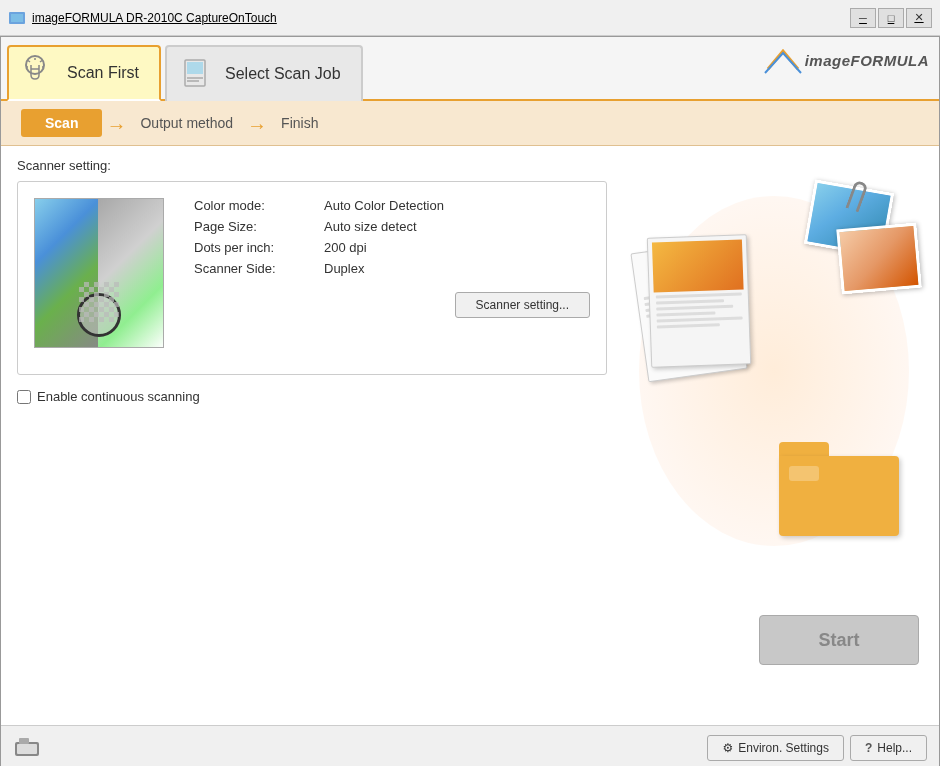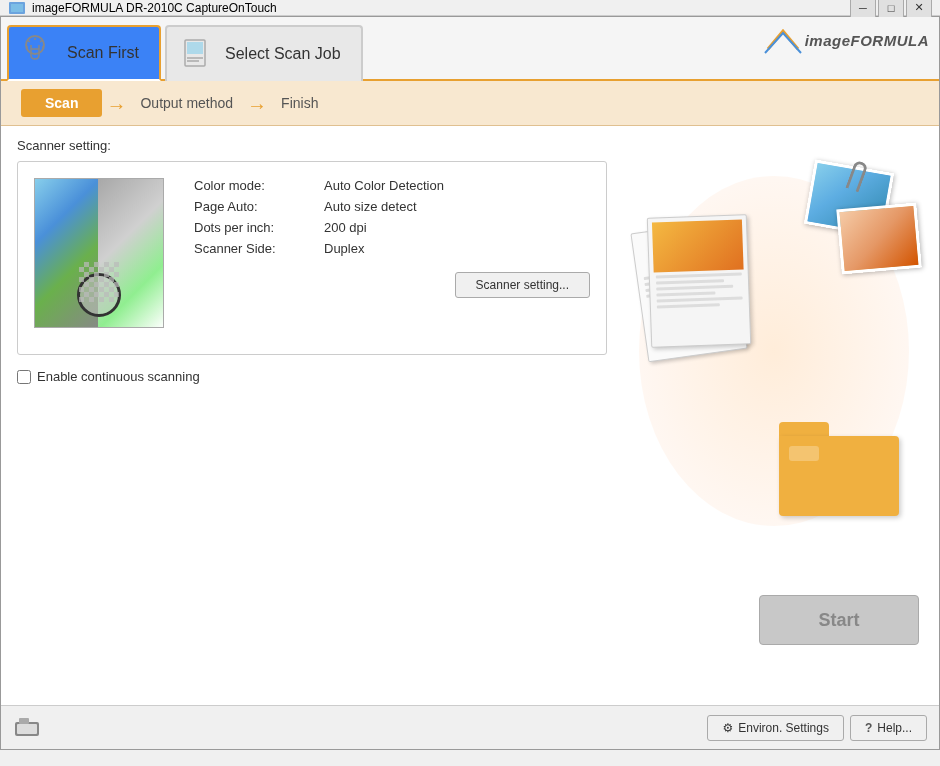--- a/index.html
+++ b/index.html
@@ -9,26 +9,27 @@
       font-family: 'Segoe UI', Arial, sans-serif;
       font-size: 13px;
       background: #f0f0f0;
       overflow: hidden;
       position: relative;
     }
 
     
     .title-bar {
       background: #f0f0f0;
-      height: 16px;
+      height: 36px;
       display: flex;
       align-items: center;
       padding: 0 8px;
       border-bottom: 1px solid #ccc;
       user-select: none;
+      text-decoration: underline;
     }
     .title-bar-icon {
       width: 18px;
       height: 18px;
       margin-right: 6px;
     }
     .title-bar-text {
       font-size: 12px;
       color: #000;
       flex: 1;
@@ -71,21 +72,21 @@
       position: relative;
     }
 
     .tab {
       display: flex;
       align-items: center;
       padding: 8px 20px 8px 12px;
       cursor: pointer;
       border: 2px solid transparent;
       border-bottom: none;
-      background: #3b82f6;
+      background: #fef9c3;
       border-radius: 4px 4px 0 0;
       position: relative;
       bottom: -2px;
       gap: 10px;
     }
     .tab.active {
       border-color: #e8a030;
       border-bottom: 2px solid #fff;
       z-index: 2;
     }
@@ -581,21 +582,21 @@
           </div>
         </div>
       </div>
 
       <div class="scanner-info">
         <div class="info-row">
           <span class="info-key">Color mode:</span>
           <span class="info-val">Auto Color Detection</span>
         </div>
         <div class="info-row">
-          <span class="info-key">Page Auto:</span>
+          <span class="info-key">Page Size:</span>
           <span class="info-val">Auto size detect</span>
         </div>
         <div class="info-row">
           <span class="info-key">Dots per inch:</span>
           <span class="info-val">200 dpi</span>
         </div>
         <div class="info-row">
           <span class="info-key">Scanner Side:</span>
           <span class="info-val">Duplex</span>
         </div>

